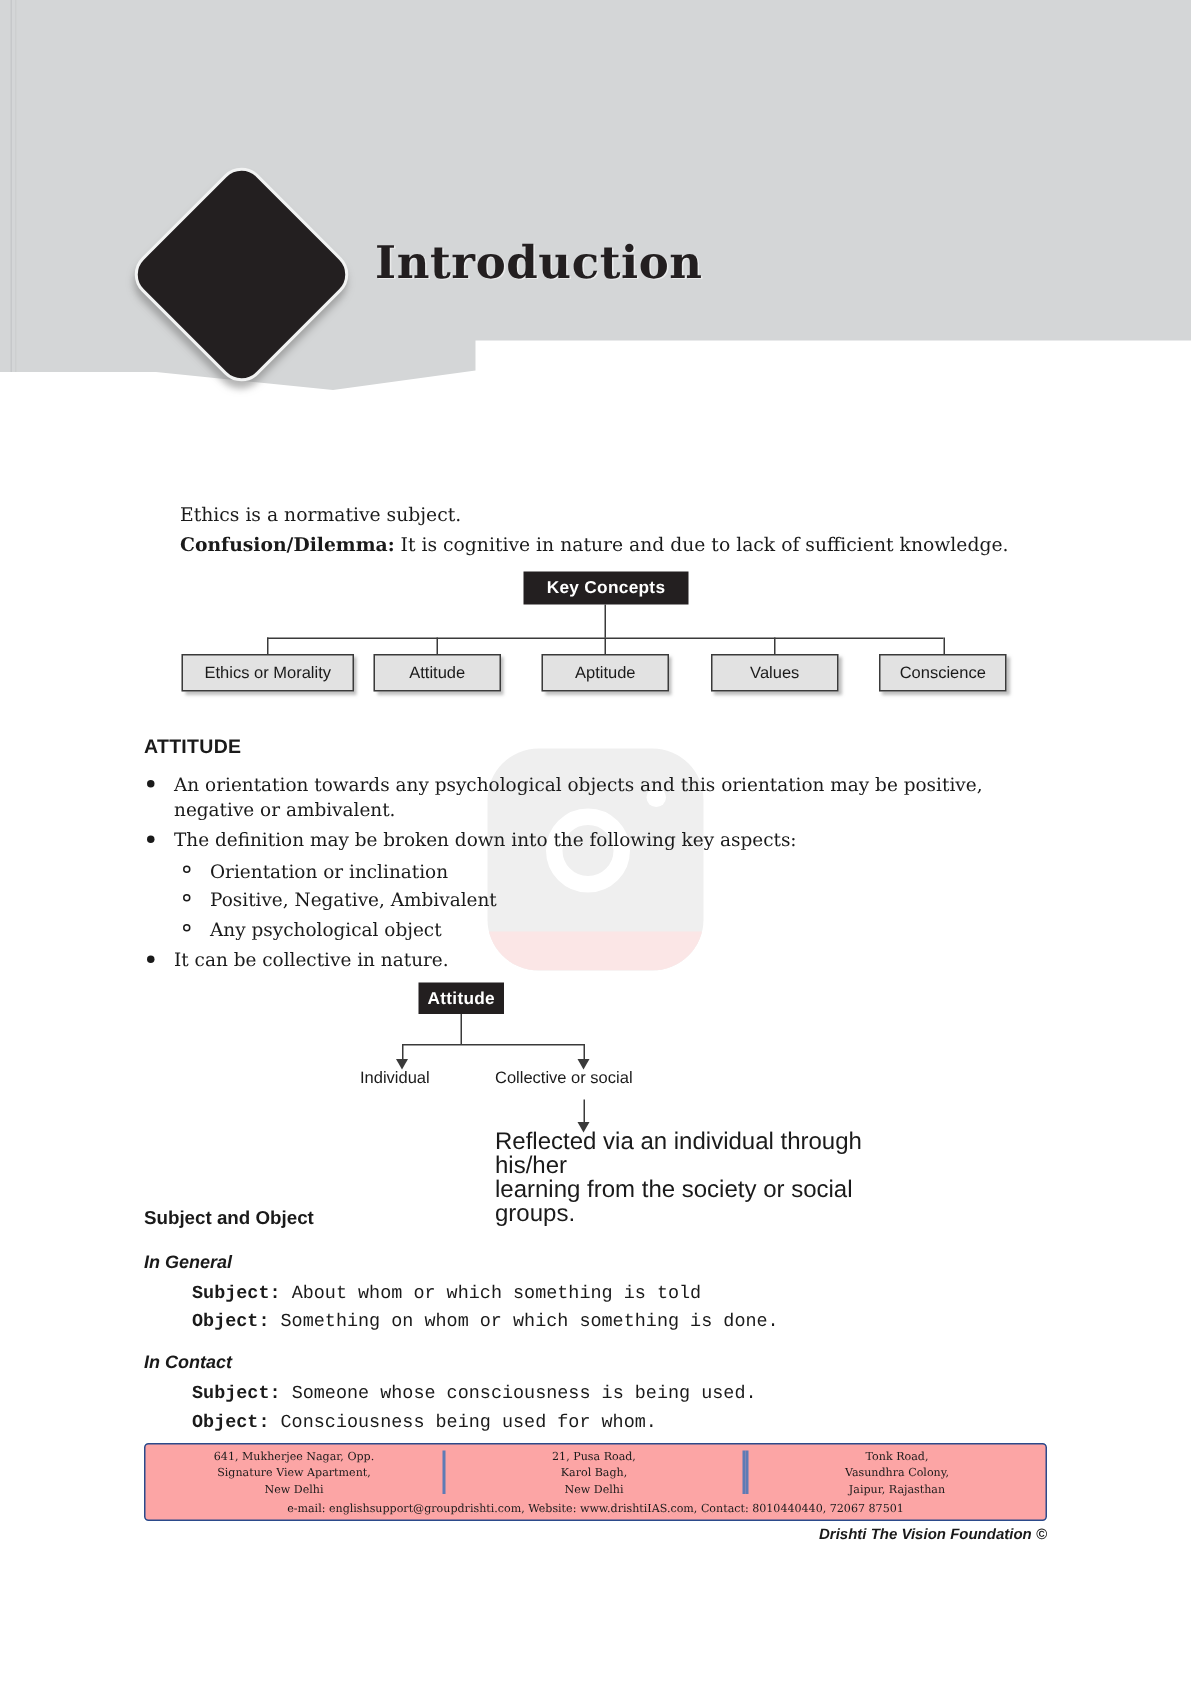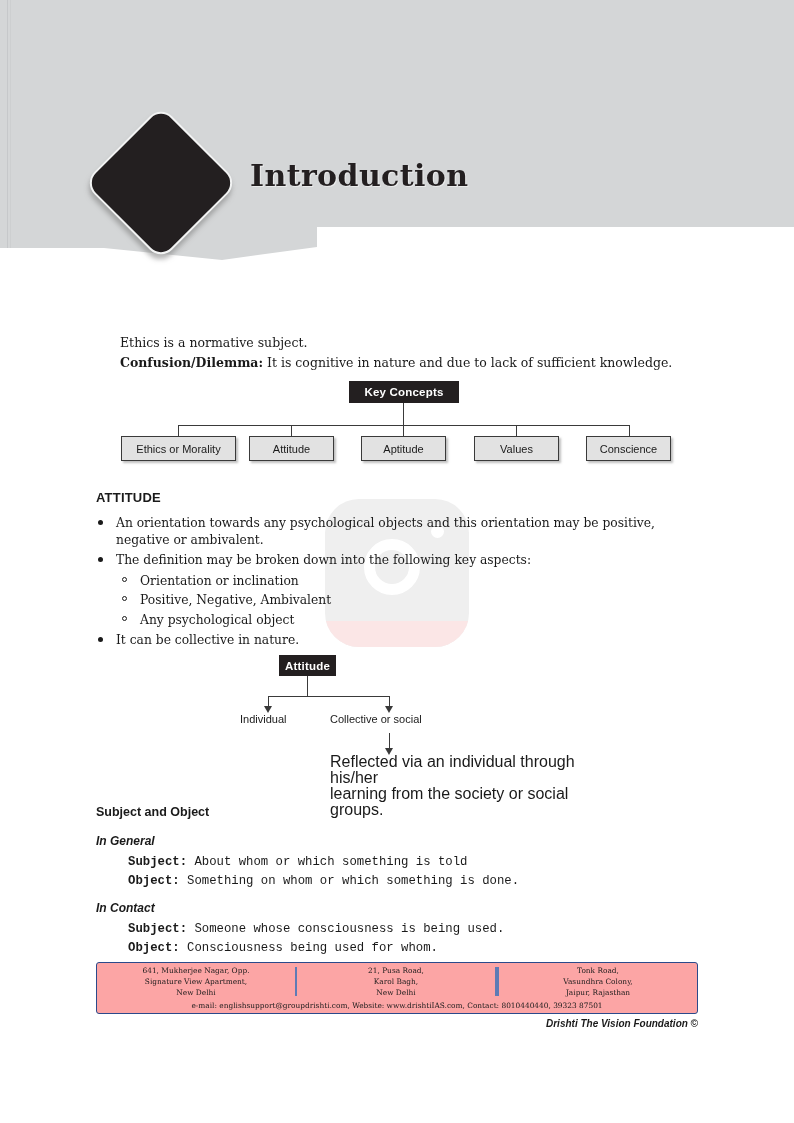--- a/index.html
+++ b/index.html
@@ -442,19 +442,19 @@
           <div>New Delhi</div>
         </div>
         <div class="addr-sep"></div>
         <div class="addr-sep"></div>
         <div class="addr-col">
           <div>Tonk Road,</div>
           <div>Vasundhra Colony,</div>
           <div>Jaipur, Rajasthan</div>
         </div>
       </div>
-      <div class="contact-line">e-mail: englishsupport@groupdrishti.com, Website: www.drishtiIAS.com, Contact: 8010440440, 39323 87501</div>
+      <div class="contact-line">e-mail: englishsupport@groupdrishti.com, Website: www.drishtiIAS.com, Contact: 8010440440, 72067 87501</div>
     </div>
 
     <div class="copyright">Drishti The Vision Foundation ©</div>
 
   </div>
 </div>
 
 </body></html>

